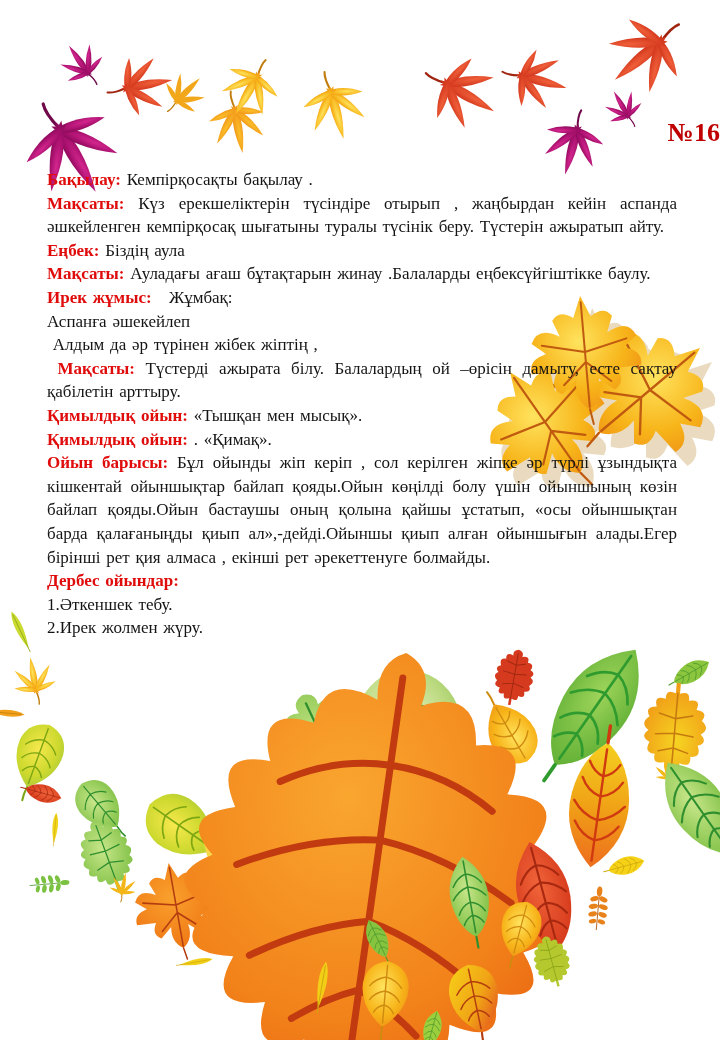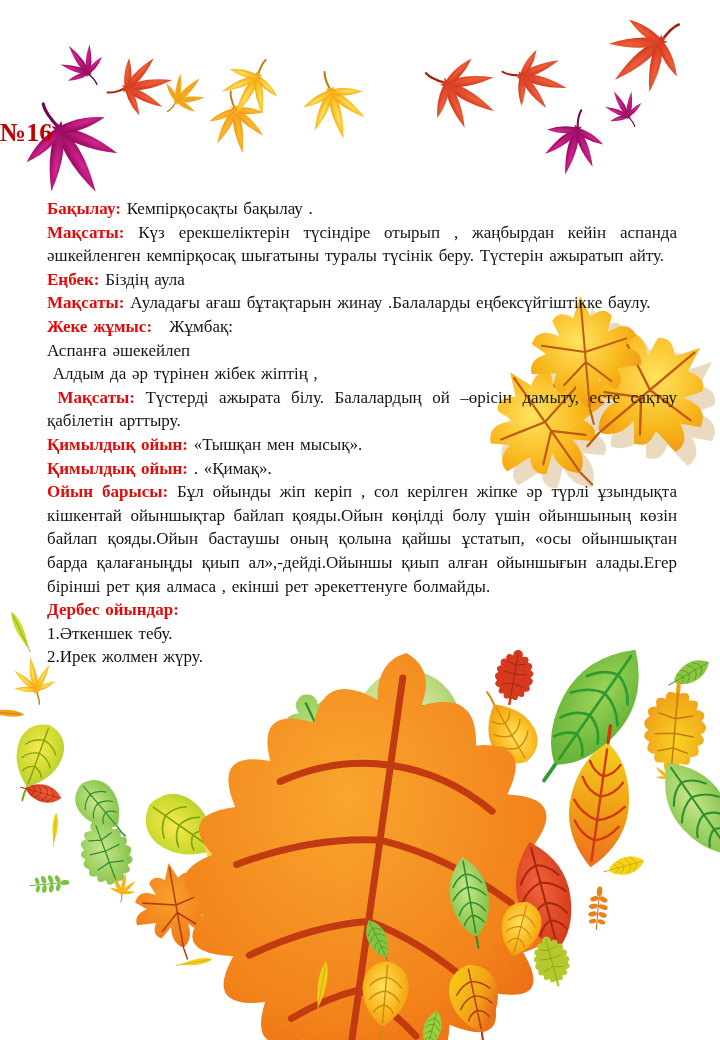--- a/index.html
+++ b/index.html
@@ -1,22 +1,22 @@
 <!DOCTYPE html>
 <html lang="kk"><head>
 <meta charset="utf-8">
 <style>
   html,body{margin:0;padding:0;background:#fff;}
   .page{position:relative;width:720px;height:1040px;background:#fff;overflow:hidden;
         font-family:"Liberation Serif","DejaVu Serif",serif;}
   .decor{position:absolute;left:0;top:0;z-index:1;}
-  .title{position:absolute;top:118px;left:0;right:0;margin:0;text-align:left;
+  .title{position:absolute;top:118px;left:0;right:0;margin:0;text-align:right;
          font-size:26px;font-weight:bold;color:#c00000;z-index:3;
          font-family:"Liberation Serif","DejaVu Serif",serif;}
-  .lesson{position:absolute;left:47px;top:197px;width:630px;z-index:2;
+  .lesson{position:absolute;left:47px;top:168px;width:630px;z-index:2;
           font-size:17px;line-height:23.6px;color:#141414;text-align:justify;
           word-spacing:1.5px;}
   .lesson p{margin:0;}
   .lesson .lbl{color:#e00b0b;font-weight:bold;}
   .lesson p.b .txt{font-weight:normal;}
   svg .lf{fill:var(--f,#9c3);}
   svg .vn{stroke:var(--v,transparent);fill:none;stroke-linecap:round;}
 </style>
 </head>
 <body>
@@ -220,21 +220,21 @@
     </g>
   </svg>
 
   <h1 class="title">№16</h1>
 
   <div class="lesson">
       <p class="para"><span class="lbl">Бақылау:</span><span class="txt"> Кемпірқосақты бақылау .</span></p>
       <p class="para"><span class="lbl">Мақсаты:</span><span class="txt"> Күз ерекшеліктерін түсіндіре  отырып , жаңбырдан  кейін аспанда   әшкейленген кемпірқосақ шығатыны туралы түсінік беру. Түстерін ажыратып  айту.</span></p>
       <p class="para"><span class="lbl">Еңбек:</span><span class="txt"> Біздің аула</span></p>
       <p class="para"><span class="lbl">Мақсаты:</span><span class="txt"> Ауладағы ағаш бұтақтарын жинау  .Балаларды еңбексүйгіштікке баулу.</span></p>
-      <p class="para"><span class="lbl">Жеке жұмыс:</span><span class="txt"> &nbsp;&nbsp;Жұмбақ:</span></p>
+      <p class="para"><span class="lbl">Ирек жұмыс:</span><span class="txt"> &nbsp;&nbsp;Жұмбақ:</span></p>
       <p class="para"><span class="txt">Аспанға әшекейлеп</span></p>
       <p class="para"><span class="txt">&nbsp;Алдым да әр түрінен  жібек жіптің ,</span></p>
       <p class="para"><span class="lbl">&nbsp;Мақсаты:</span><span class="txt"> Түстерді ажырата білу.   Балалардың ой –өрісін дамыту, есте сақтау қабілетін  арттыру.</span></p>
       <p class="para b"><span class="lbl">Қимылдық ойын:</span><span class="txt"> «Тышқан мен мысық».</span></p>
       <p class="para"><span class="lbl">Қимылдық ойын:</span><span class="txt"> . «Қимақ».</span></p>
       <p class="para"><span class="lbl">Ойын барысы:</span><span class="txt"> Бұл  ойынды жіп керіп , сол керілген  жіпке әр түрлі ұзындықта кішкентай ойыншықтар байлап қояды.Ойын көңілді болу үшін ойыншының көзін байлап қояды.Ойын бастаушы оның қолына қайшы ұстатып, «осы ойыншықтан барда қалағаныңды қиып ал»,-дейді.Ойыншы қиып алған ойыншығын алады.Егер бірінші рет қия алмаса , екінші рет әрекеттенуге болмайды.</span></p>
       <p class="para"><span class="lbl">Дербес ойындар:</span></p>
       <p class="para b"><span class="txt">1.Әткеншек тебу.</span></p>
       <p class="para b"><span class="txt">2.Ирек жолмен жүру.</span></p>
     </div>

